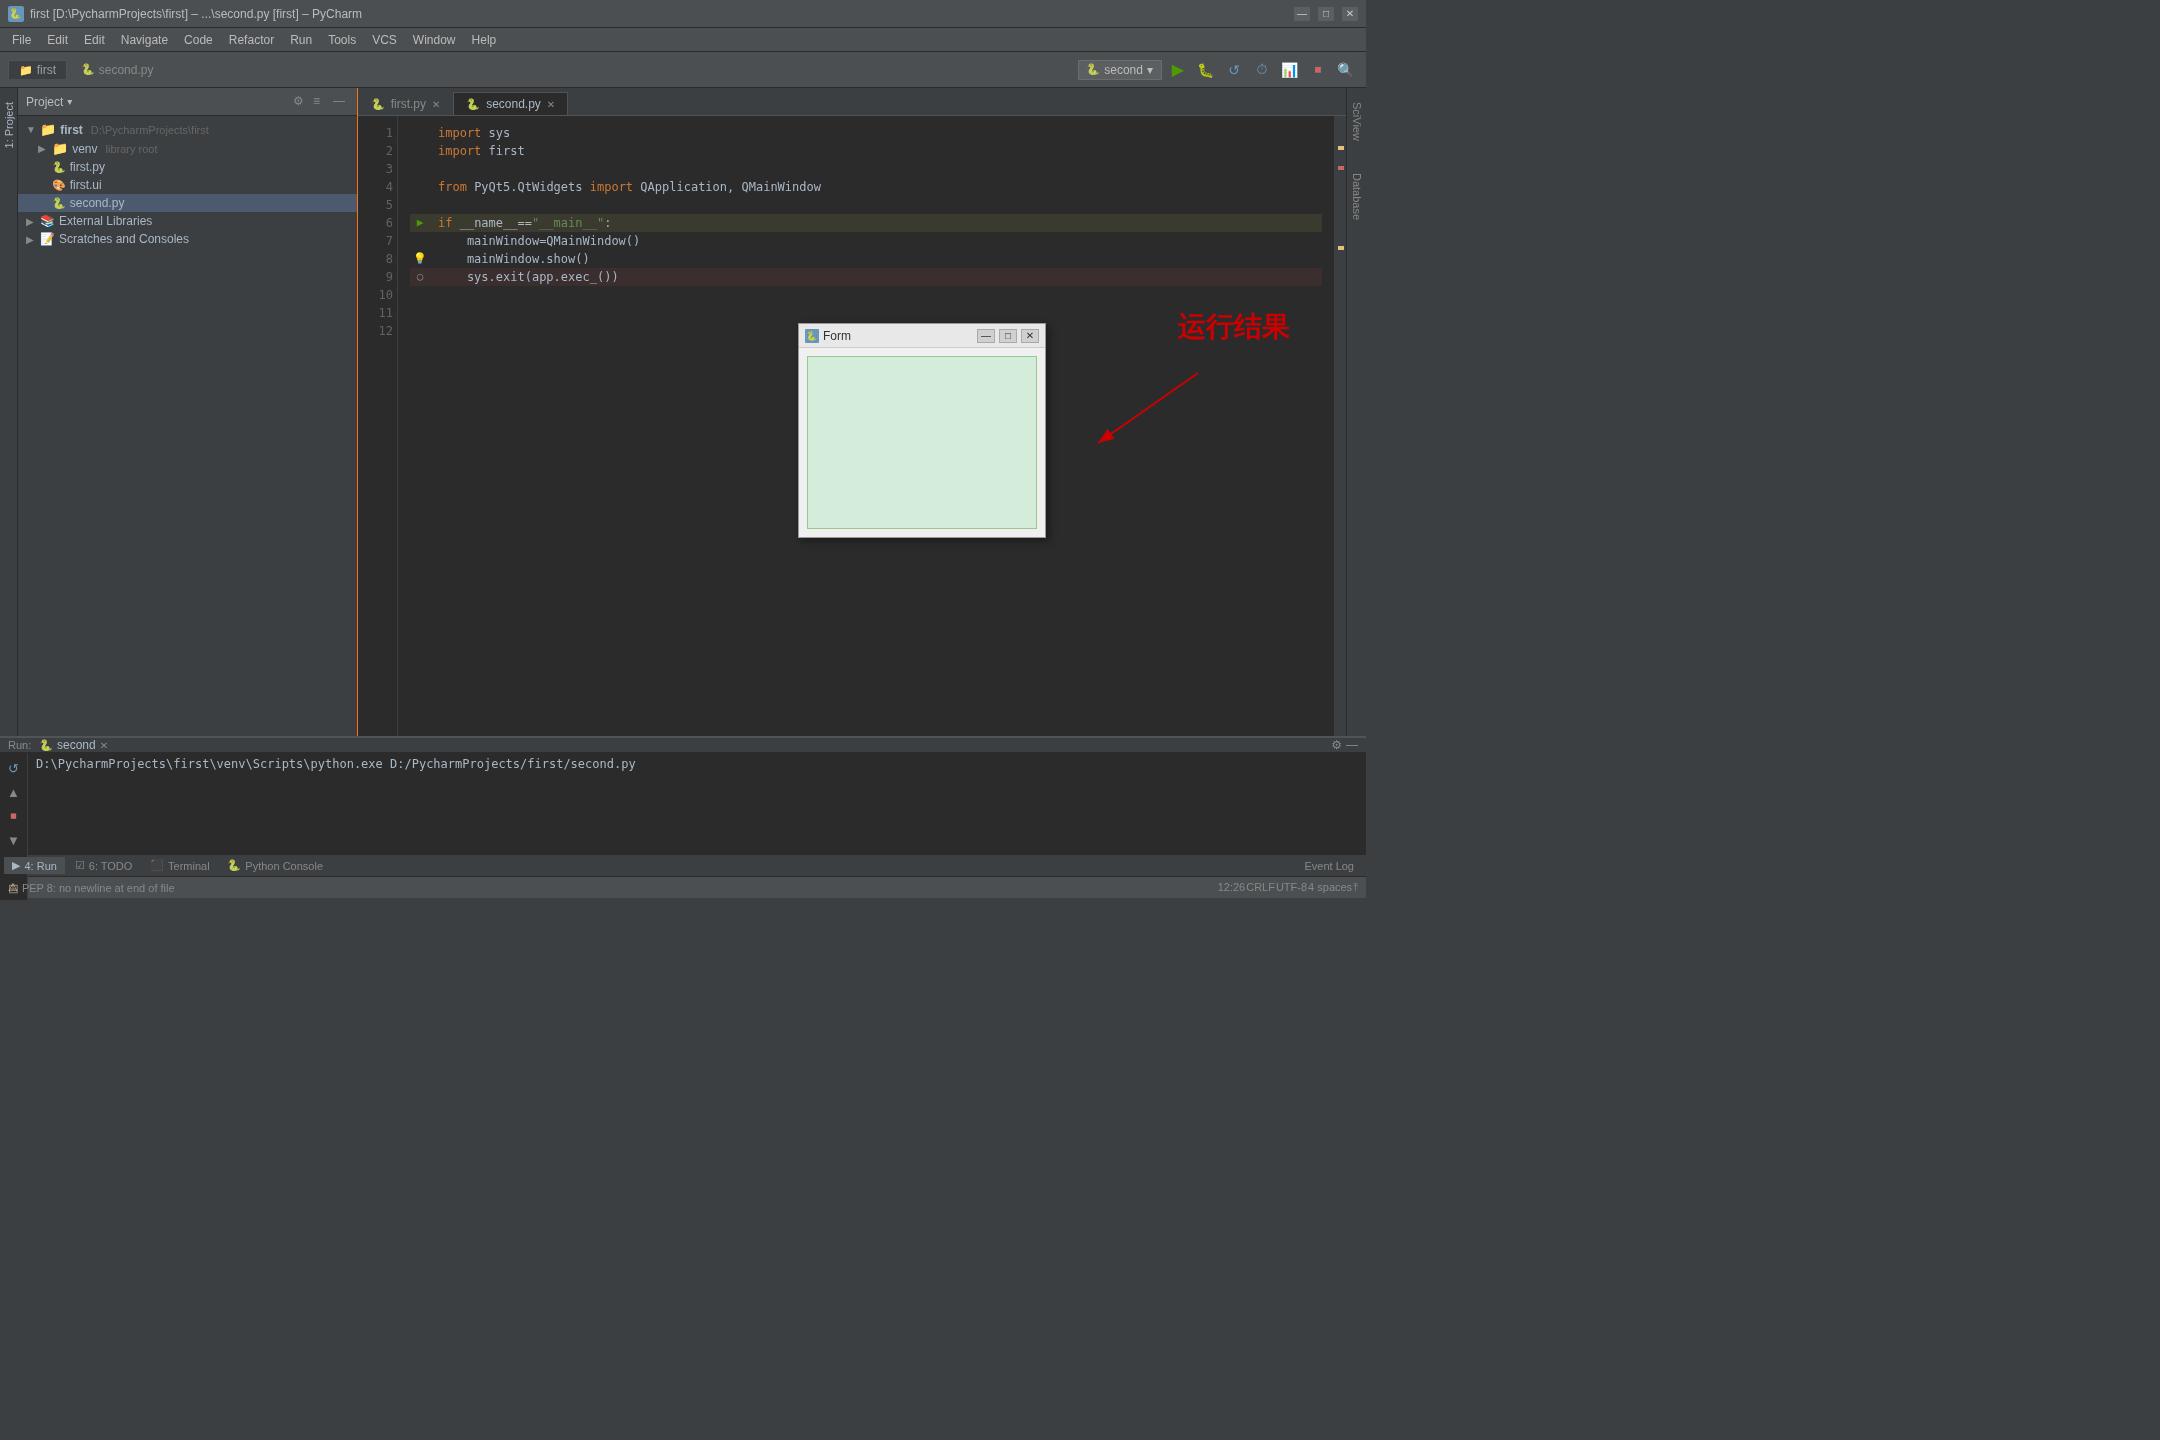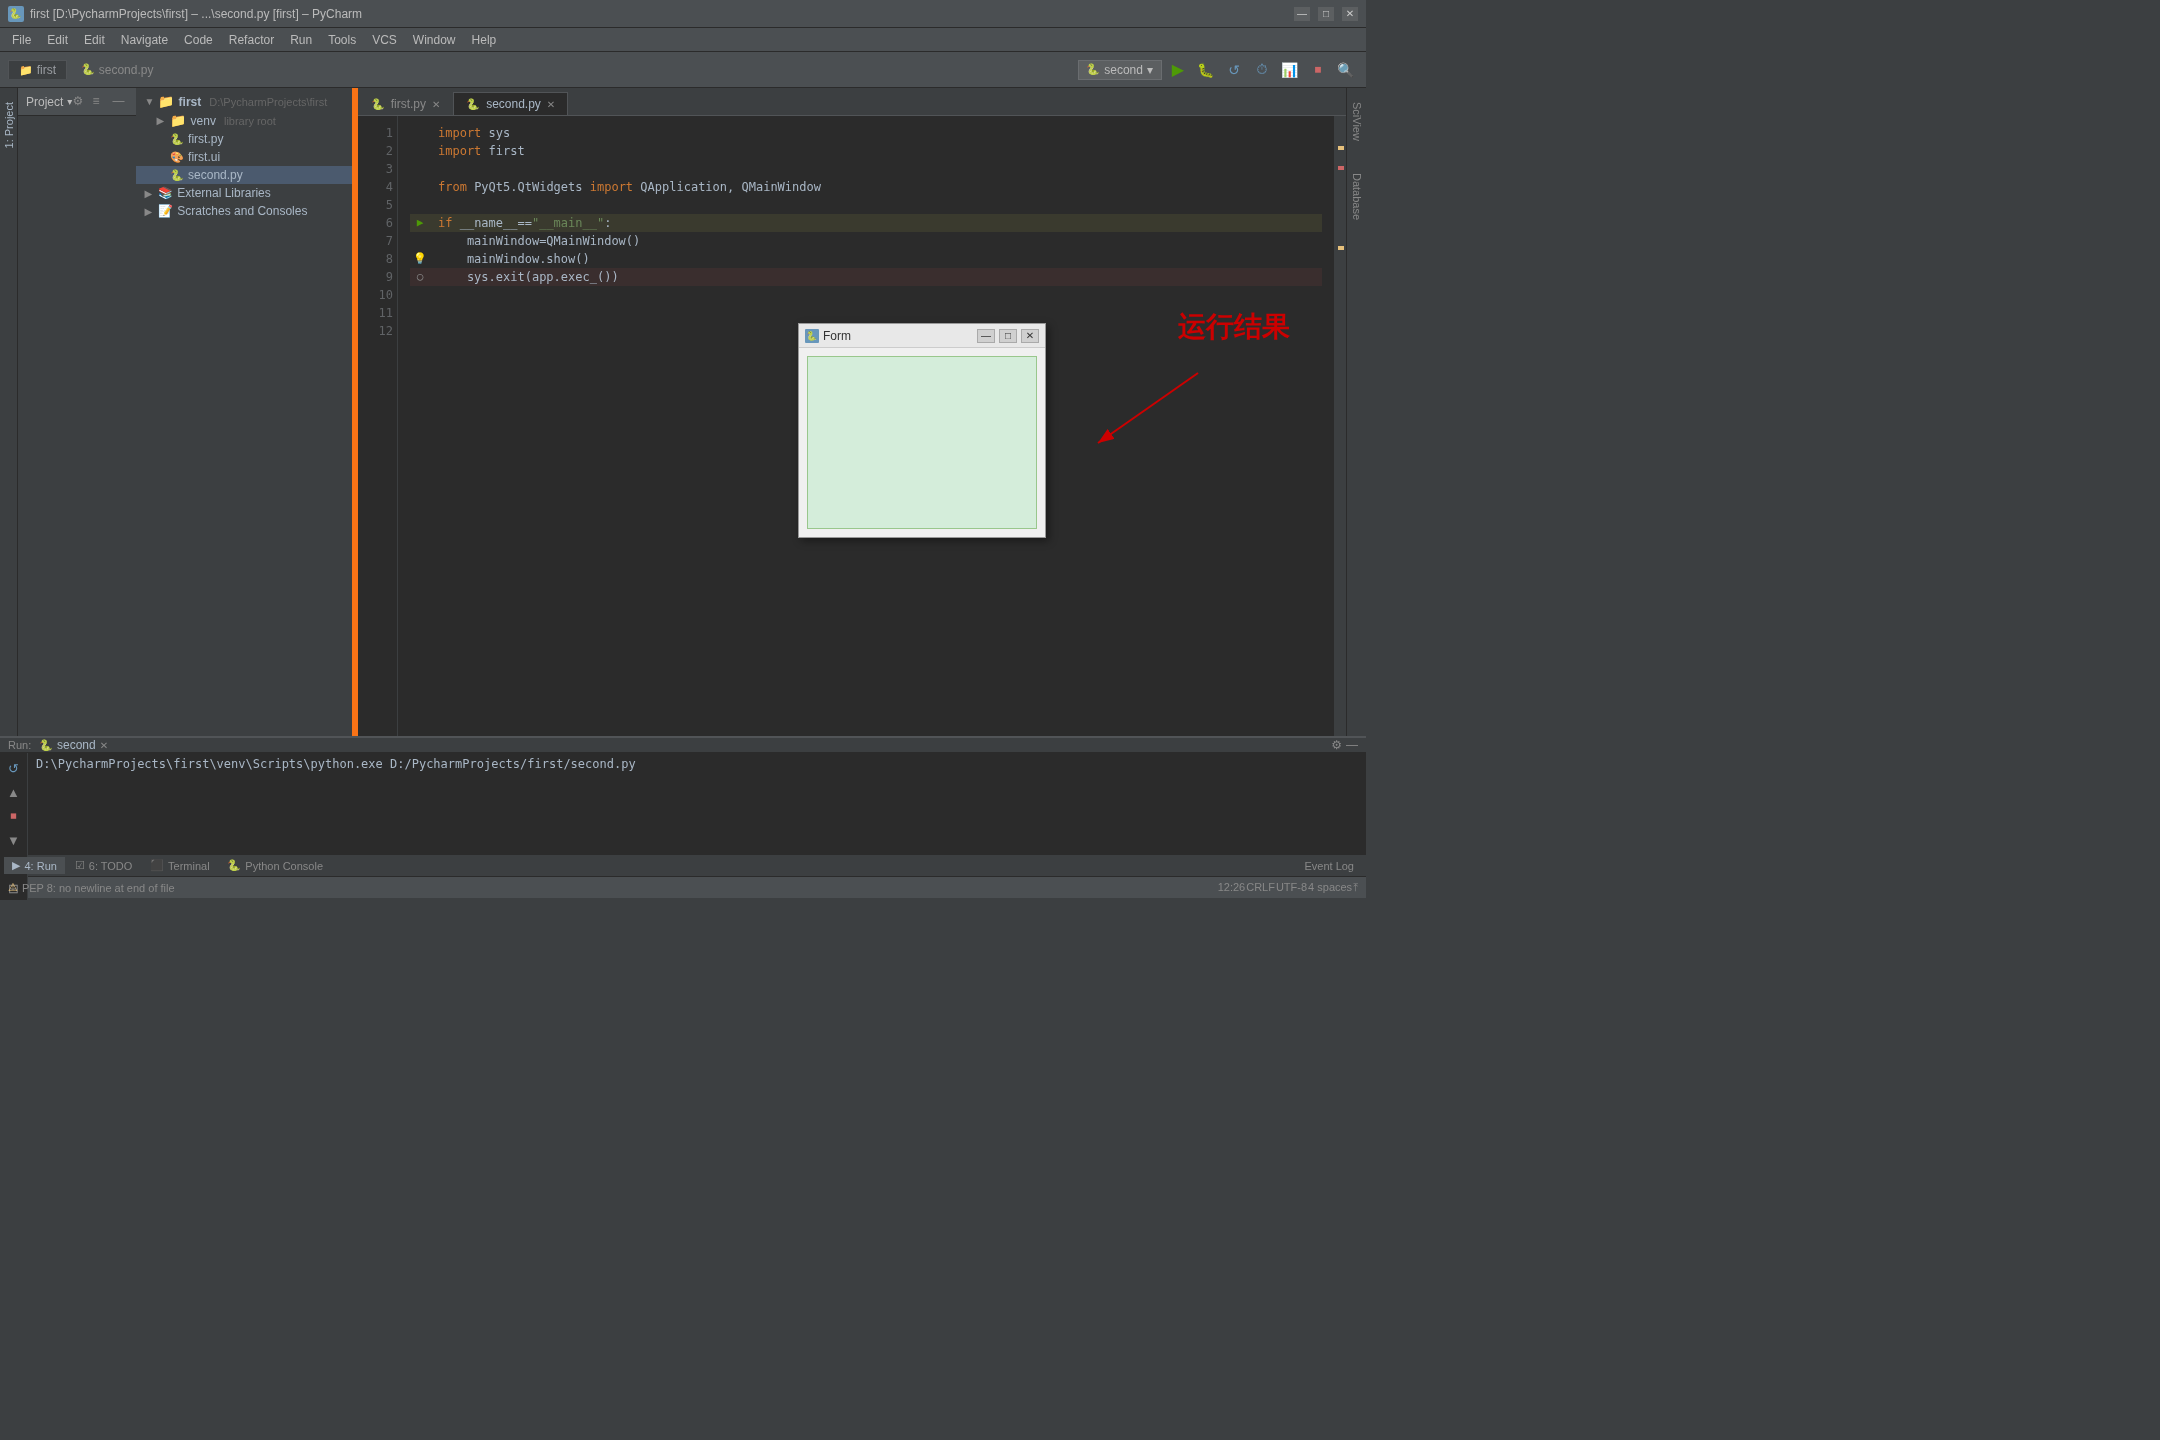--- a/index.html
+++ b/index.html
@@ -139,22 +139,23 @@
       font-size: 11px;
       color: #888;
       padding: 6px 2px;
       cursor: pointer;
     }
 
     
     .project-panel {
       width: 340px;
       background: #3c3f41;
-      border-right: 6px solid #f97316;
-      display: flex;
+      border-right: 1px solid #f97316;
+      display: flex;
+      flex-direction: column;
     }
     .panel-header {
       display: flex;
       align-items: center;
       justify-content: space-between;
       padding: 4px 8px;
       background: #4b4f52;
       border-bottom: 1px solid #2b2b2b;
       height: 28px;
     }

